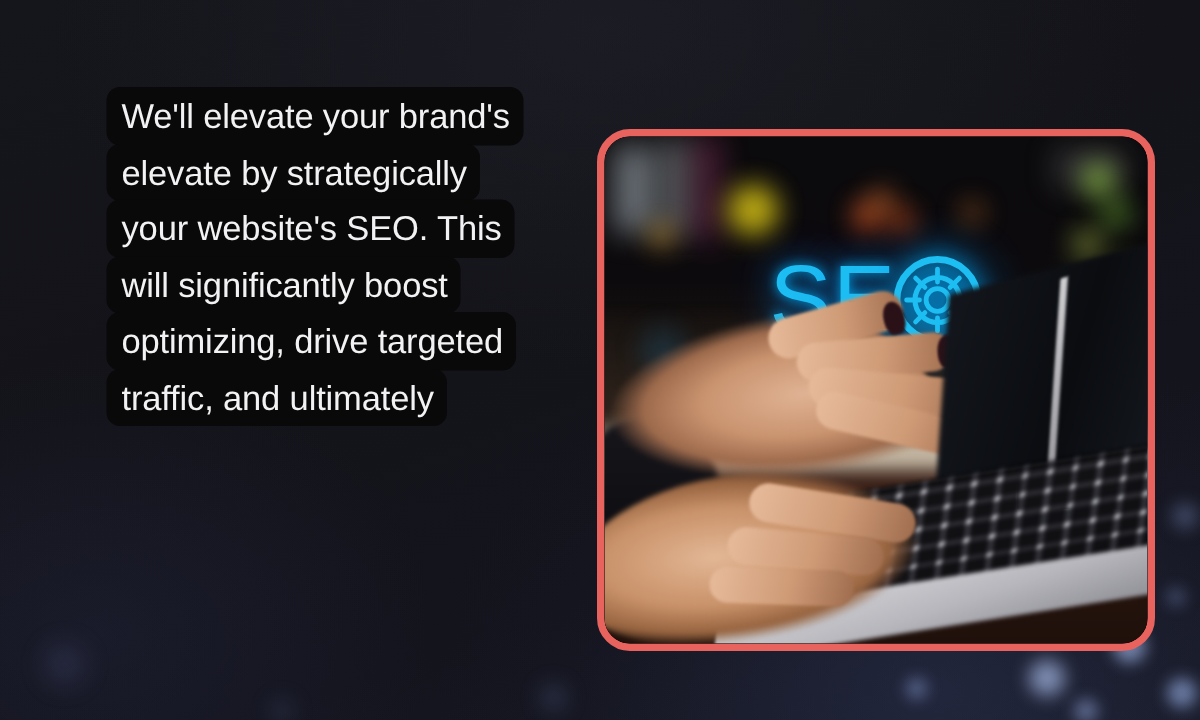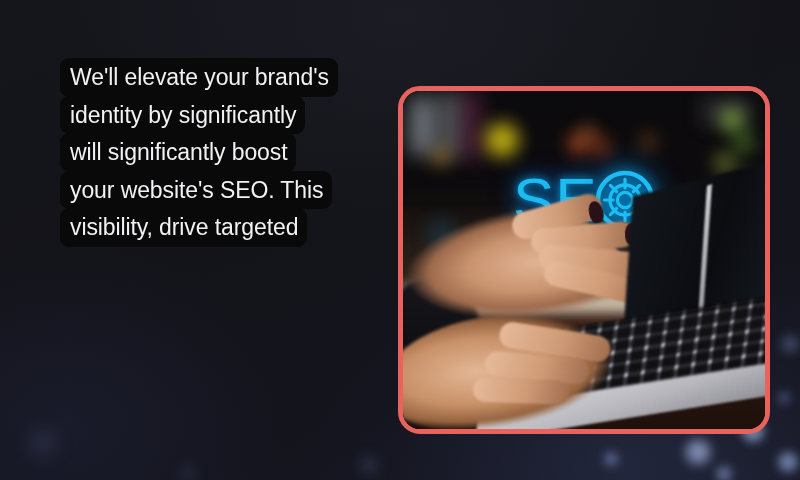--- a/index.html
+++ b/index.html
@@ -19,21 +19,21 @@
       radial-gradient(ellipse 420px 300px at 78% 96%, rgba(60,72,120,0.30) 0%, rgba(30,34,58,0.10) 55%, rgba(0,0,0,0) 80%),
       radial-gradient(ellipse 300px 240px at 8% 88%, rgba(44,50,86,0.26) 0%, rgba(0,0,0,0) 75%),
       radial-gradient(ellipse 520px 320px at 50% 4%, rgba(34,34,44,0.55) 0%, rgba(0,0,0,0) 70%),
       linear-gradient(160deg, #15151c 0%, #131319 40%, #14141d 70%, #181a26 100%);
   }
   .bokeh { position:absolute; border-radius:50%; pointer-events:none; }
 
   
   #copy-block {
     position:absolute;
-    left:60px; top:58px;
+    left:71px; top:58px;
     width:300px;
   }
   .copy-line {
     display:block;
     width:max-content;
     max-width:300px;
     font-size:23px;
     line-height:38.5px;
     color:#f2f2f4;
     background:#090909;
@@ -184,24 +184,25 @@
   <div class="bokeh" style="left:604px;top:452px;width:14px;height:14px;background:rgba(160,186,248,0.42);filter:blur(5px);"></div>
   <div class="bokeh" style="left:716px;top:466px;width:16px;height:16px;background:rgba(170,194,252,0.45);filter:blur(5px);"></div>
   <div class="bokeh" style="left:782px;top:336px;width:16px;height:16px;background:rgba(150,176,240,0.38);filter:blur(6px);"></div>
   <div class="bokeh" style="left:778px;top:392px;width:12px;height:12px;background:rgba(150,176,240,0.34);filter:blur(5px);"></div>
   <div class="bokeh" style="left:360px;top:456px;width:18px;height:18px;background:rgba(120,142,200,0.22);filter:blur(7px);"></div>
   <div class="bokeh" style="left:30px;top:430px;width:26px;height:26px;background:rgba(110,130,190,0.18);filter:blur(9px);"></div>
   <div class="bokeh" style="left:180px;top:466px;width:16px;height:16px;background:rgba(120,142,200,0.16);filter:blur(7px);"></div>
 
   <div id="copy-block">
     <span class="copy-line">We'll elevate your brand's</span>
-    <span class="copy-line">identity by significantly</span>
+    <span class="copy-line">elevate by strategically</span>
+    <span class="copy-line">your website's SEO. This</span>
     <span class="copy-line">will significantly boost</span>
-    <span class="copy-line">your website's SEO. This</span>
-    <span class="copy-line">visibility, drive targeted</span>
+    <span class="copy-line">optimizing, drive targeted</span>
+    <span class="copy-line">traffic, and ultimately</span>
   </div>
 
   <div id="photo-frame">
     <div id="photo">
 
       <div class="ph-backdrop"></div>
 
       <div class="ph-blur-sq" style="left:6px;top:6px;width:28px;height:58px;background:#b9c6cf;opacity:0.55;"></div>
       <div class="ph-blur-sq" style="left:40px;top:2px;width:16px;height:64px;background:#d8dde2;opacity:0.45;"></div>
       <div class="ph-blur-sq" style="left:62px;top:0px;width:14px;height:70px;background:#d14a8c;opacity:0.40;"></div>

